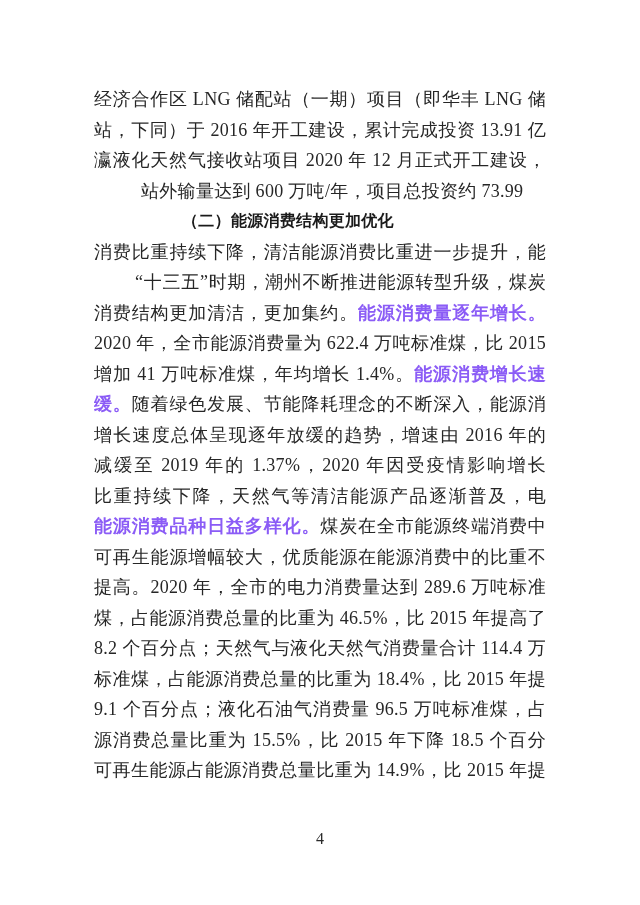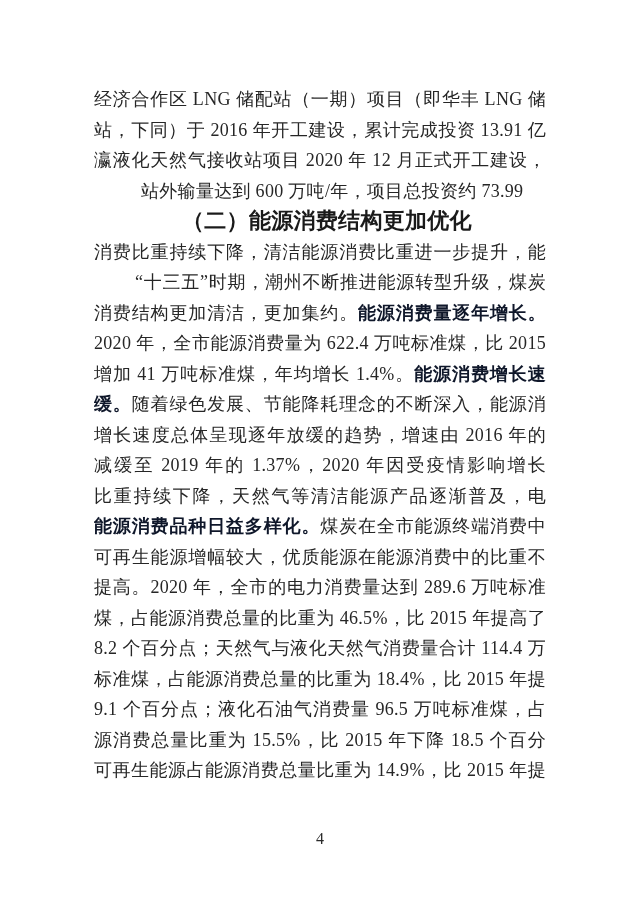--- a/index.html
+++ b/index.html
@@ -38,26 +38,26 @@
   .line.flush-left {
     text-align: left;
     text-align-last: left;
     margin-left: 47px;
   }
   .line.indent {
     text-indent: 41px;
   }
   .line.heading {
     font-weight: 700;
-    font-size: 22px;
+    font-size: 16px;
     color: #1a1a1a;
   }
   .b {
     font-weight: 700;
-    color: #0f172a;
+    color: #8b5cf6;
   }
   .page-number {
     position: absolute;
     top: 830px;
     left: 0;
     width: 640px;
     text-align: center;
     font-size: 16px;
     color: #2a2a2a;
   }

